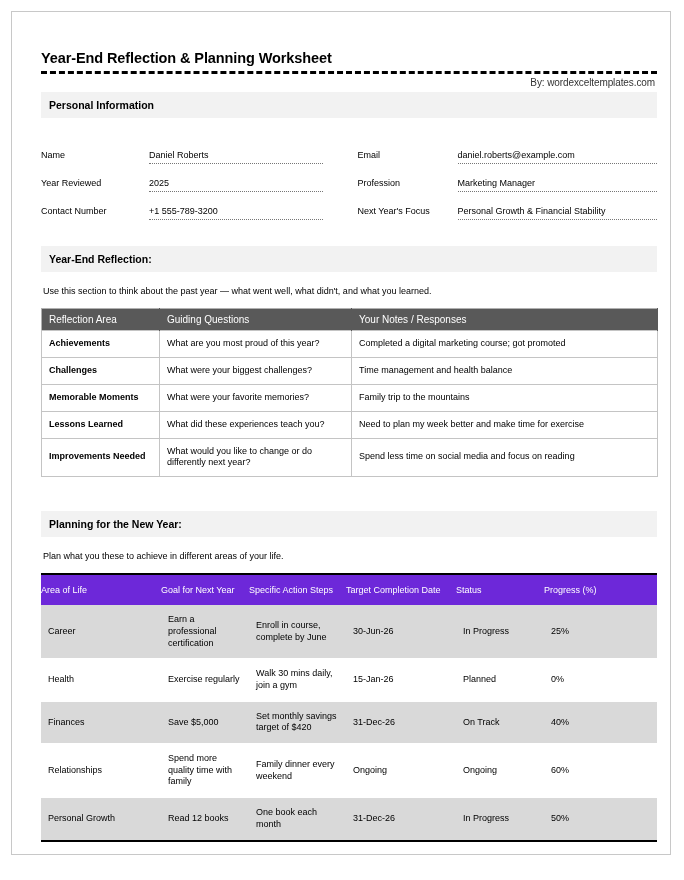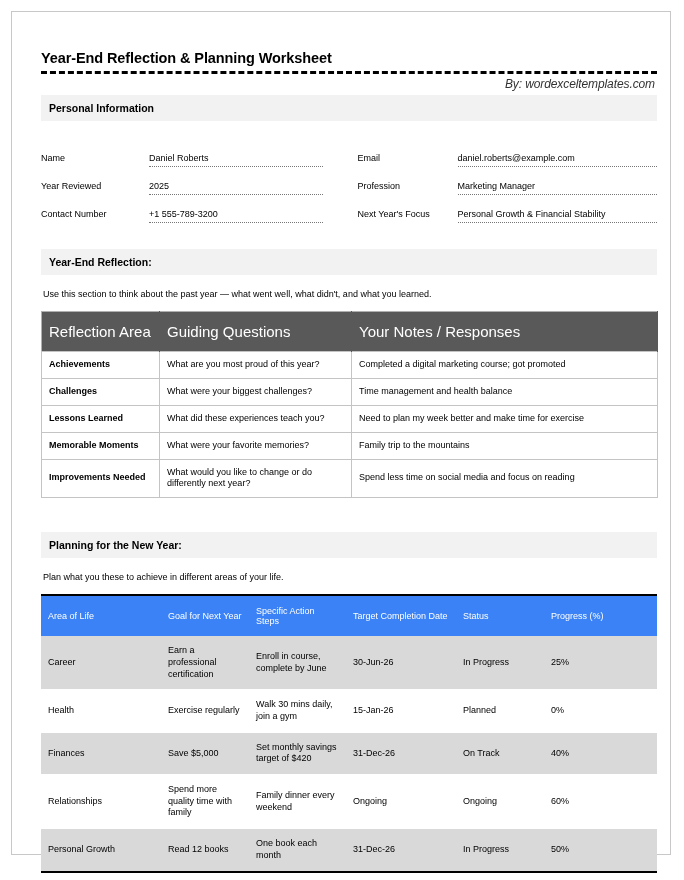--- a/index.html
+++ b/index.html
@@ -37,22 +37,21 @@
   .doc-title {
     font-size: 14.5px;
     font-weight: bold;
     letter-spacing: -0.1px;
     color: #000;
     padding-bottom: 5px;
     border-bottom: 3px dashed #000000;
   }
   .attribution {
     text-align: right;
-    font-style: italic;
-    font-size: 12px;
+    font-size: 10px;
     color: #333;
     padding: 3px 2px 0 0;
     letter-spacing: -0.1px;
   }
 
   
   .section-bar {
     background: #f2f2f2;
     font-weight: bold;
     font-size: 10.5px;
@@ -109,42 +108,42 @@
     font-size: 9px;
     font-weight: normal;
     padding: 7px 7px 7px 7px;
   }
 
   
   .tbl-reflection { border: 1px solid #b0b0b0; }
   .tbl-reflection thead th {
     background: #595959;
     color: #ffffff;
-    font-size: 15px;
-    padding: 11px 7px;
+    font-size: 10px;
+    padding: 5px 7px;
     border-right: 1px solid #595959;
   }
   .tbl-reflection tbody td {
     border: 1px solid #c4c4c4;
     background: #ffffff;
     line-height: 1.32;
   }
   .tbl-reflection tbody td.area {
     font-weight: bold;
   }
 
   
   .tbl-planning {
     border-top: 2px solid #000000;
     border-bottom: 2px solid #000000;
   }
   .tbl-planning thead th {
-    background: #3b82f6;
+    background: #6d28d9;
     color: #ffffff;
-    padding: 10px 7px;
+    padding: 10px 0;
     font-size: 9px;
   }
   .tbl-planning tbody td {
     padding: 9px 7px;
     line-height: 1.3;
     border-bottom: 1px solid #ffffff;
   }
   .tbl-planning tbody tr.shaded td { background: #d9d9d9; }
   .tbl-planning tbody tr.plain td  { background: #ffffff; }
   .tbl-planning tbody tr:last-child td { border-bottom: none; }
@@ -216,28 +215,28 @@
           <td class="area">Achievements</td>
           <td>What are you most proud of this year?</td>
           <td>Completed a digital marketing course; got promoted</td>
         </tr>
         <tr>
           <td class="area">Challenges</td>
           <td>What were your biggest challenges?</td>
           <td>Time management and health balance</td>
         </tr>
         <tr>
+          <td class="area">Memorable Moments</td>
+          <td>What were your favorite memories?</td>
+          <td>Family trip to the mountains</td>
+        </tr>
+        <tr>
           <td class="area">Lessons Learned</td>
           <td>What did these experiences teach you?</td>
           <td>Need to plan my week better and make time for exercise</td>
-        </tr>
-        <tr>
-          <td class="area">Memorable Moments</td>
-          <td>What were your favorite memories?</td>
-          <td>Family trip to the mountains</td>
         </tr>
         <tr>
           <td class="area">Improvements Needed</td>
           <td>What would you like to change or do differently next year?</td>
           <td>Spend less time on social media and focus on reading</td>
         </tr>
       </tbody>
     </table>
 
     <div class="spacer-30"></div>

